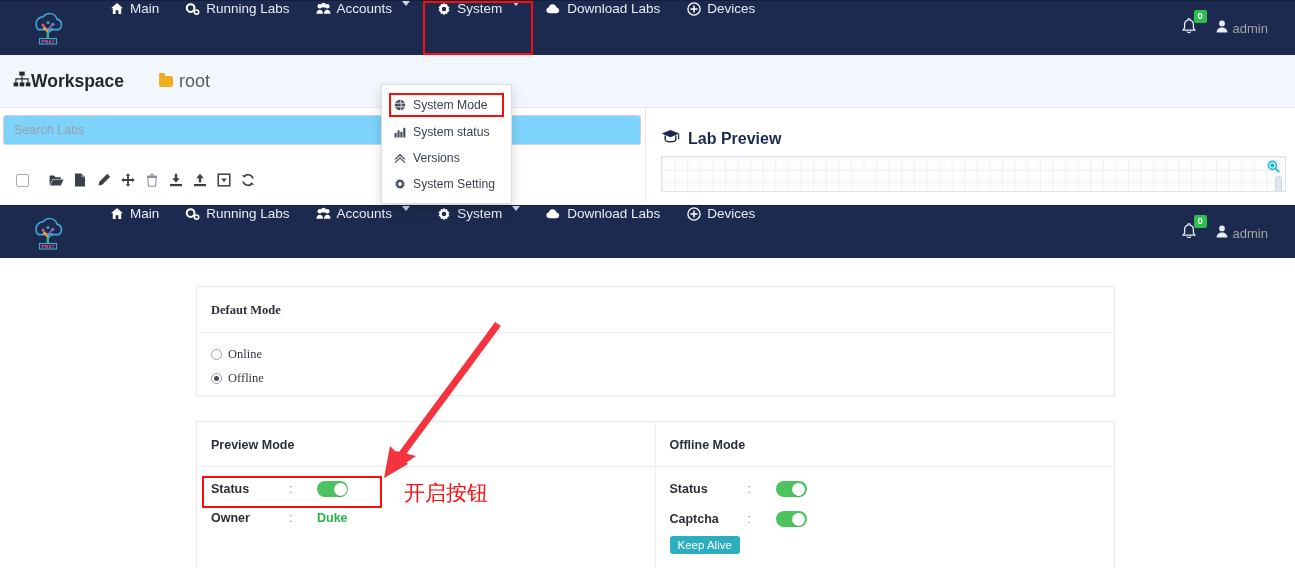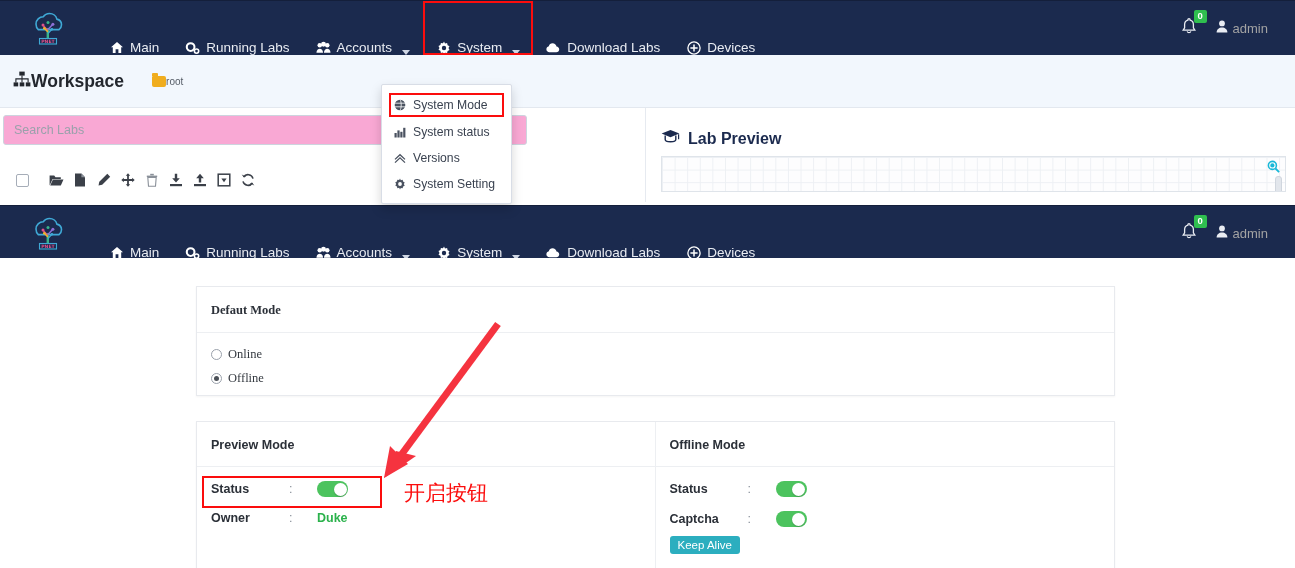--- a/index.html
+++ b/index.html
@@ -24,21 +24,21 @@
   .nav-brand {
     width: 96px; height: 55px;
     display: flex; align-items: center; justify-content: center;
     flex: 0 0 auto;
   }
   .logo-svg { display:block; }
   .nav-items { display: flex; align-items: center; flex: 1 1 auto; height: 100%; }
   .nav-item {
     color: #e9ecf2; font-size: 13.5px;
     padding: 0 13px; height: 100%;
-    display: flex; align-items: flex-end; gap: 6px;
+    display: flex; align-items: flex-start; gap: 6px;
     white-space: nowrap; cursor: pointer;
     position: relative;
   }
   .nav-item .ico { display:inline-flex; align-items:center; justify-content:center; width:15px; height:15px; }
   .nav-item .caret {
     display: inline-block; width: 0; height: 0; margin-left: 4px;
     border-left: 4px solid transparent; border-right: 4px solid transparent;
     border-top: 5px solid #cfd6e4;
   }
   .nav-item.highlighted { outline: 2px solid #fb0d0d; outline-offset: -2px; }
@@ -72,30 +72,30 @@
   .dd-item.sel { outline: 2px solid #fb0d0d; outline-offset: -3px; margin: 1px 6px; padding: 6px 5px; }
   .dd-item .ico { width: 13px; display:inline-flex; justify-content:center; }
 
   
   .ws-bar {
     position: absolute; left: 0; top: 55px; width: 1295px; height: 53px;
     background: #f2f7fd; border-bottom: 1px solid #e3e8ef;
     display: flex; align-items: center; padding-left: 13px;
   }
   .ws-title { font-size: 17.5px; font-weight: bold; color: #23272e; display: flex; align-items: center; gap: 0; }
-  .ws-root { margin-left: 28px; font-size: 10px; color: #555c66; display: flex; align-items: center; gap: 0; }
+  .ws-root { margin-left: 35px; font-size: 18px; color: #555c66; display: flex; align-items: center; gap: 6px; }
   .folder-ico { width: 14px; height: 11px; background: #f0ad1e; border-radius: 1px 2px 2px 2px; position: relative; }
   .folder-ico:before { content:""; position:absolute; left:0; top:-3px; width:6px; height:3px; background:#f0ad1e; border-radius:1px 1px 0 0; }
 
   
   .left-pane { position: absolute; left: 0; top: 108px; width: 644px; }
   .search-box {
-    margin: 7px 3px 16px 3px; height: 30px; width: 524px;
+    margin: 7px 3px 16px 3px; height: 30px; width: 638px;
     border: 1px solid #cdd4de; border-radius: 3px;
-    background: #f9a8d4; display: flex; align-items: center;
+    background: #7dd3fc; display: flex; align-items: center;
     padding-left: 8px; font-size: 12.5px; color: #8d949e;
   }
   .search-box input {
     border: 0; outline: 0; width: 100%; font-size: 12.5px;
     color: #555; font-family: "Liberation Sans", sans-serif; background: transparent;
   }
   .search-box input::placeholder { color: #9aa1ab; }
   .toolbar { display: flex; align-items: center; gap: 0; padding: 8px 0 0 10px; }
   .tool-btn {
     width: 24px; height: 22px; display: flex; align-items: center; justify-content: center;

